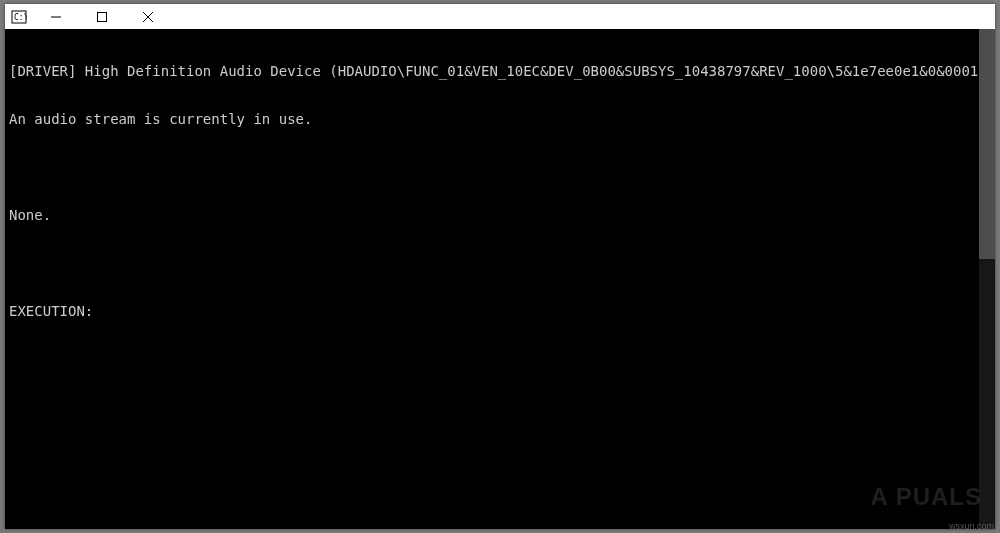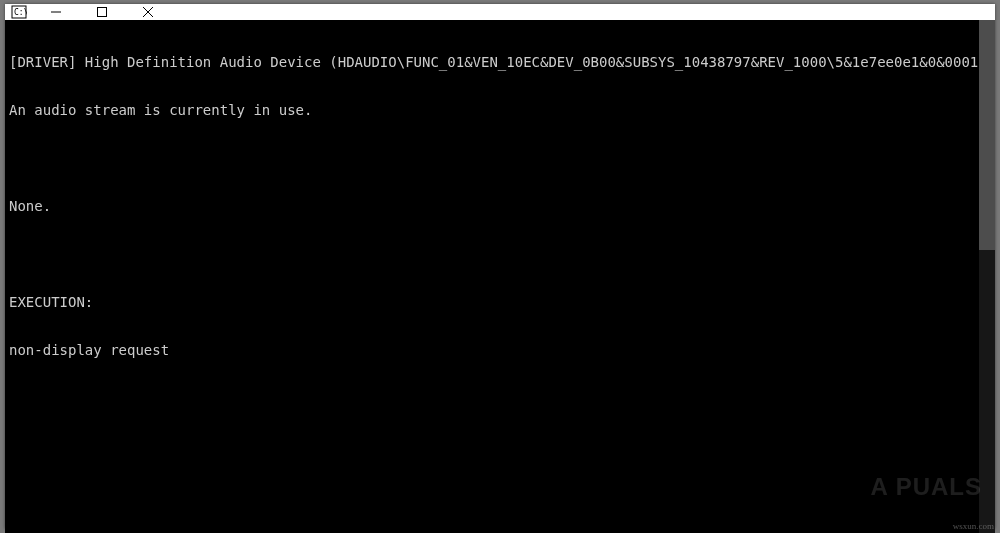--- a/index.html
+++ b/index.html
@@ -92,33 +92,33 @@
       height: 230px;
       background: #4d4d4d;
     }
     .line {
       display: block;
       height: 16px;
     }
     .watermark {
       position: absolute;
       right: 18px;
-      bottom: 32px;
+      bottom: 22px;
       font-family: Arial, sans-serif;
       font-size: 24px;
       font-weight: bold;
       color: rgba(200,200,200,0.15);
       letter-spacing: 1px;
       pointer-events: none;
     }
     .attribution {
       position: absolute;
       right: 6px;
       bottom: 2px;
-      font-family: Liberation Serif, serif;
+      font-family: Liberation Sans, sans-serif;
       font-size: 9px;
       color: rgba(160,160,160,0.5);
       pointer-events: none;
     }
   </style>
 </head>
 <body>
 
 <div class="window">
   <div class="titlebar">
@@ -148,21 +148,20 @@
     </div>
   </div>
   <div class="terminal-area">
     <div class="terminal">
       <span class="line">[DRIVER] High Definition Audio Device (HDAUDIO\FUNC_01&amp;VEN_10EC&amp;DEV_0B00&amp;SUBSYS_10438797&amp;REV_1000\5&amp;1e7ee0e1&amp;0&amp;0001)</span>
       <span class="line">An audio stream is currently in use.</span>
       <span class="line"></span>
       <span class="line">None.</span>
       <span class="line"></span>
       <span class="line">EXECUTION:</span>
-      <span class="line">non-display request</span>
       <span class="line"></span>
       
       
       
       
       
       
       
       
     </div>

